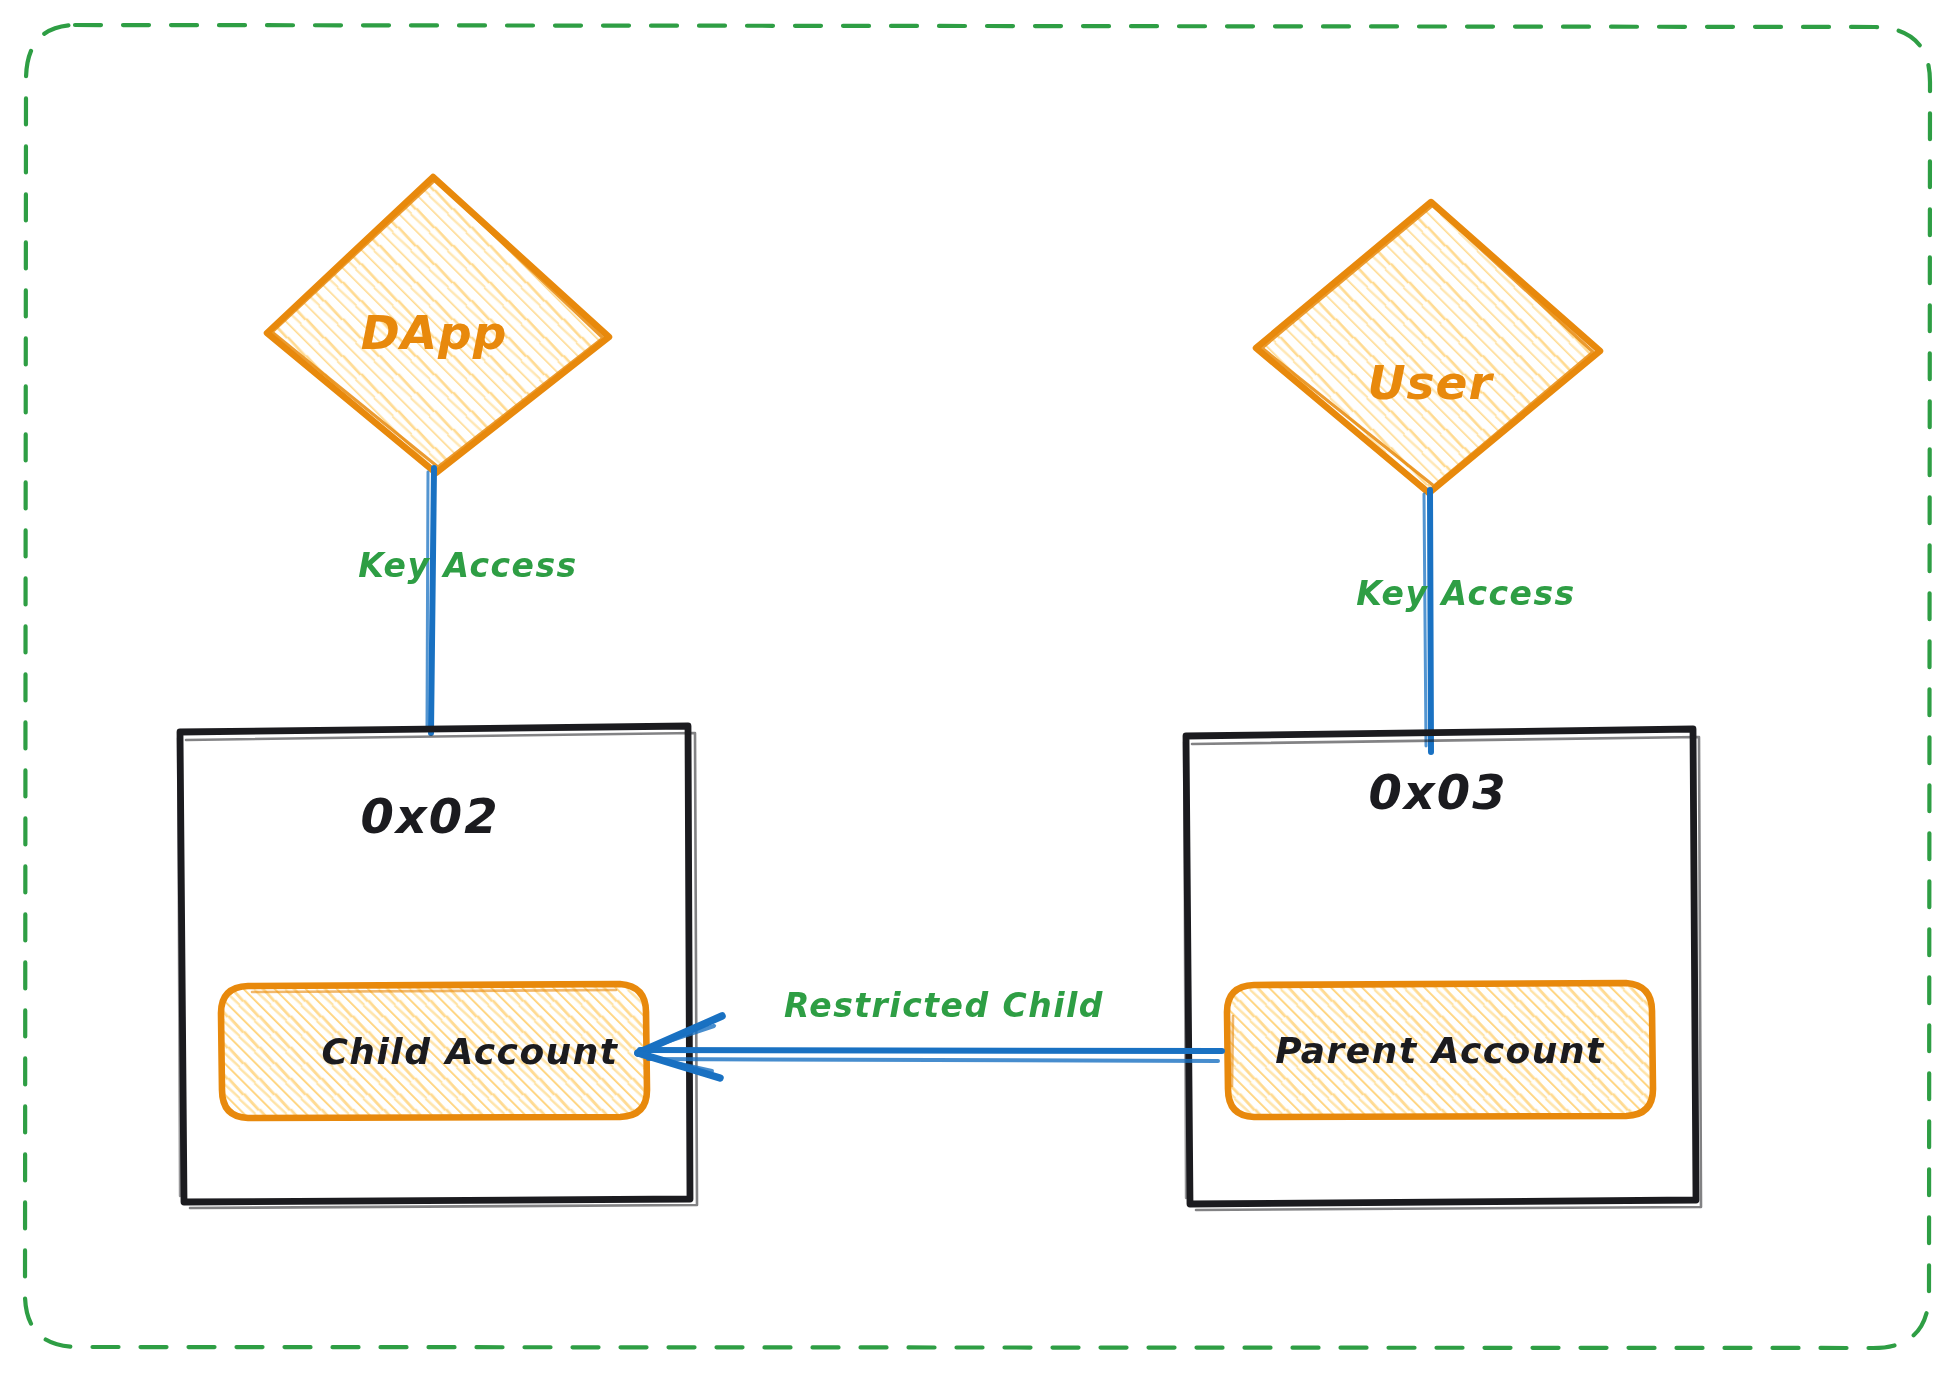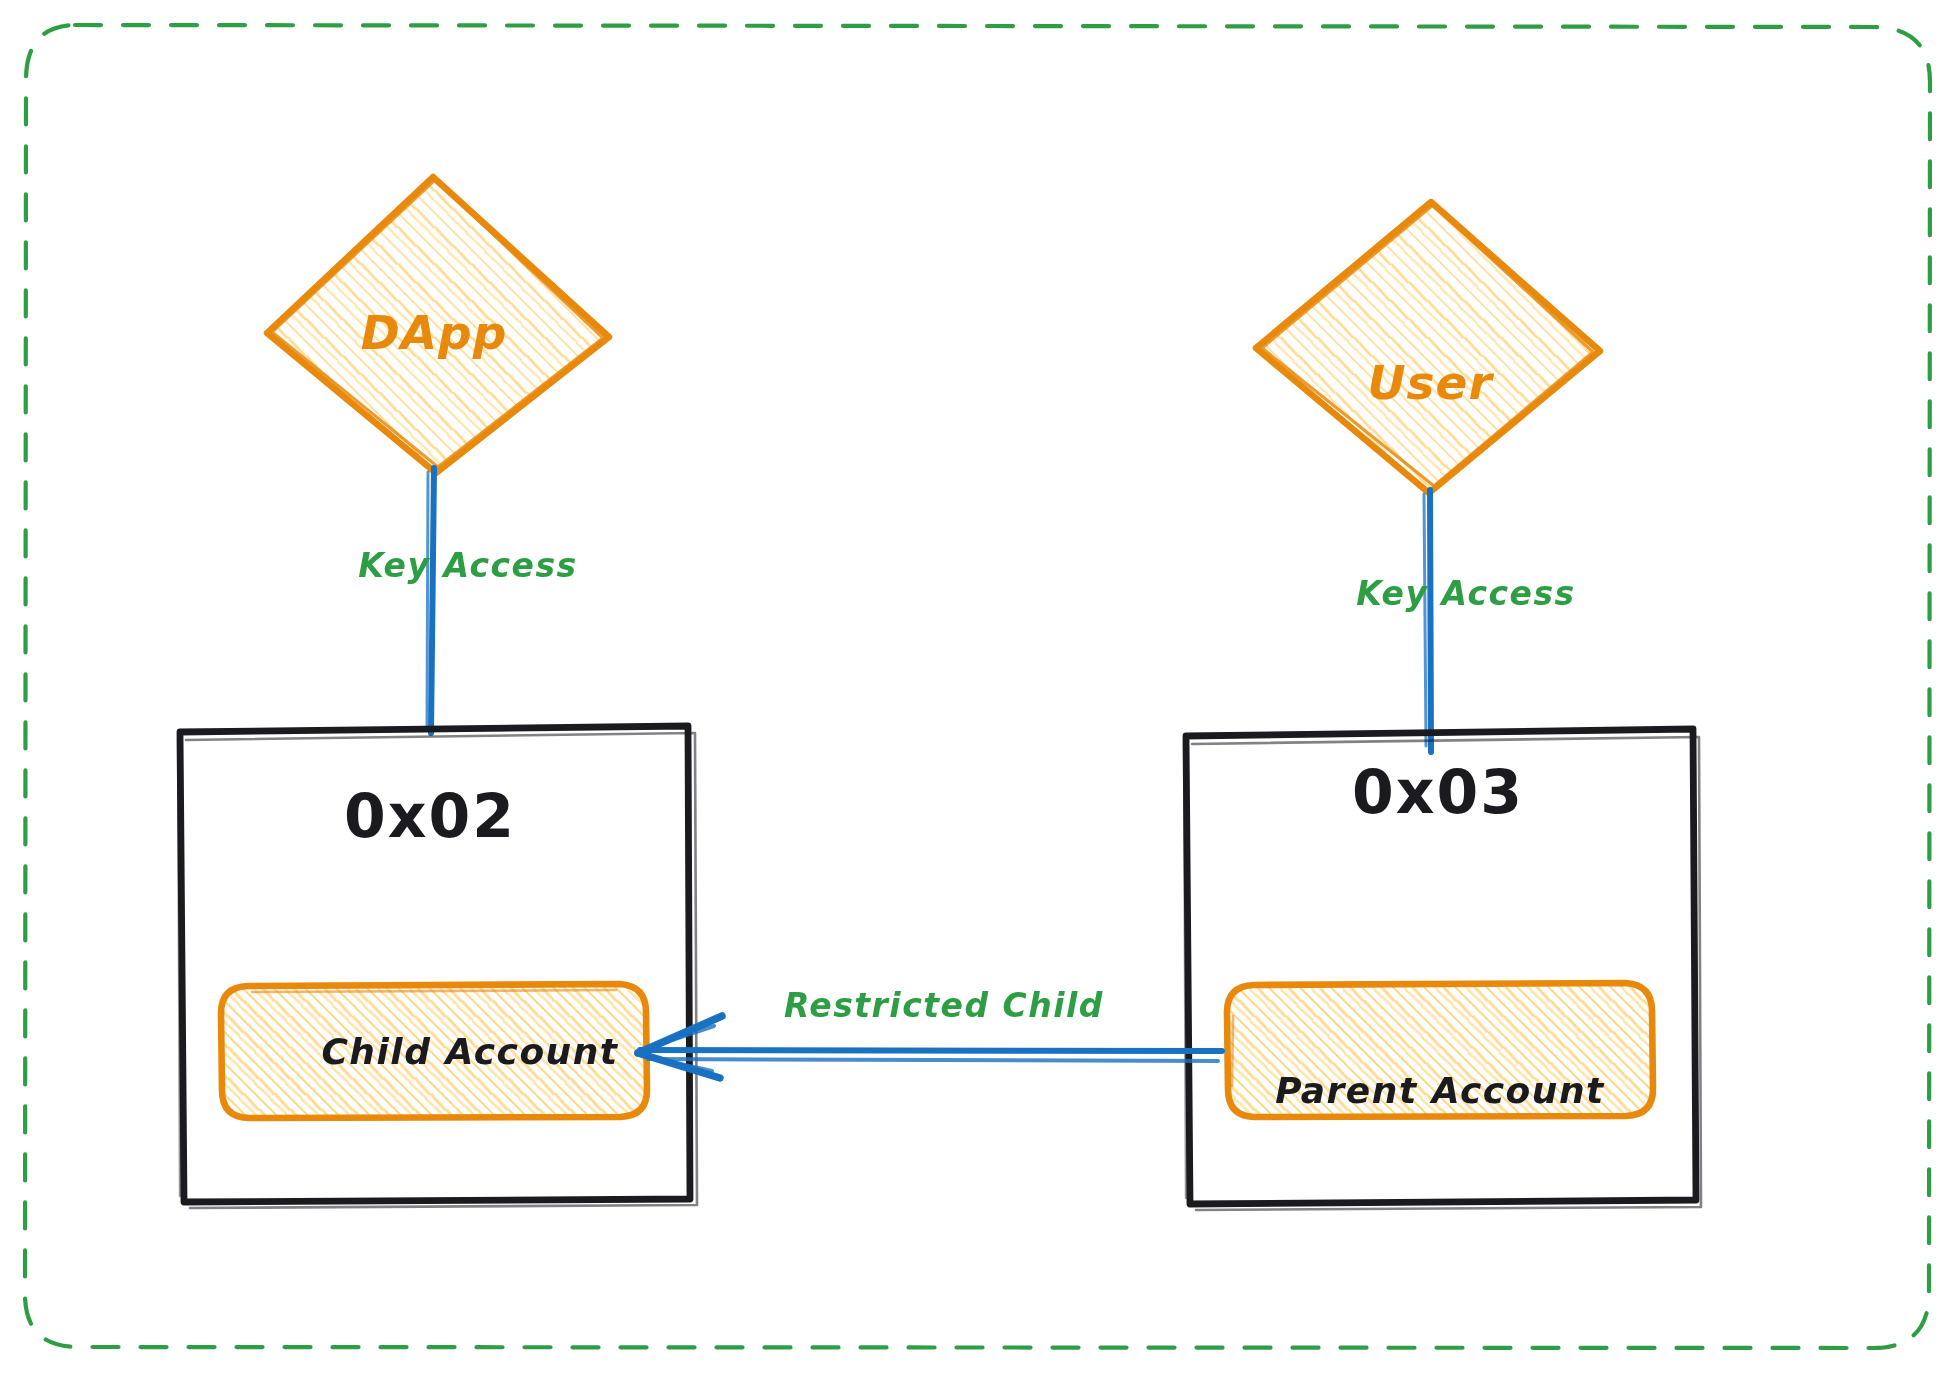--- a/index.html
+++ b/index.html
@@ -33,22 +33,23 @@
     font-weight: 700;
     transform: translate(-50%, -50%);
     letter-spacing: 1px;
   }
   .lbl-node-title {
     font-size: 47px;
     color: #E8890C;
     font-style: italic;
   }
   .lbl-addr {
-    font-size: 60px;
+    font-size: 48px;
     color: #1b1b1f;
+    font-style: italic;
     letter-spacing: 2px;
   }
   .lbl-acct {
     font-size: 36px;
     color: #1b1b1f;
     font-style: italic;
     letter-spacing: 1.5px;
   }
   .lbl-edge {
     font-size: 33px;
@@ -158,21 +159,21 @@
   <div class="lbl lbl-node-title" style="left:434px; top:332px;">DApp</div>
 
   <div class="lbl lbl-node-title" style="left:1430px; top:350px;margin-top:32px;">User</div>
 
   <div class="lbl lbl-addr" style="left:430px; top:816px;">0x02</div>
 
   <div class="lbl lbl-addr" style="left:1438px; top:792px;">0x03</div>
 
   <div class="lbl lbl-acct" style="left:434px; top:1051px;margin-left:36px;">Child Account</div>
 
-  <div class="lbl lbl-acct" style="left:1440px; top:1050px;margin-top:40px;">Parent Account</div>
+  <div class="lbl lbl-acct" style="left:1440px; top:1050px;">Parent Account</div>
 
   <div class="lbl lbl-edge" style="left:468px; top:565px;">Key Access</div>
 
   <div class="lbl lbl-edge" style="left:1466px; top:593px;">Key Access</div>
 
   <div class="lbl lbl-edge" style="left:944px; top:1005px;">Restricted Child</div>
 
 </div>
 
 </body></html>

